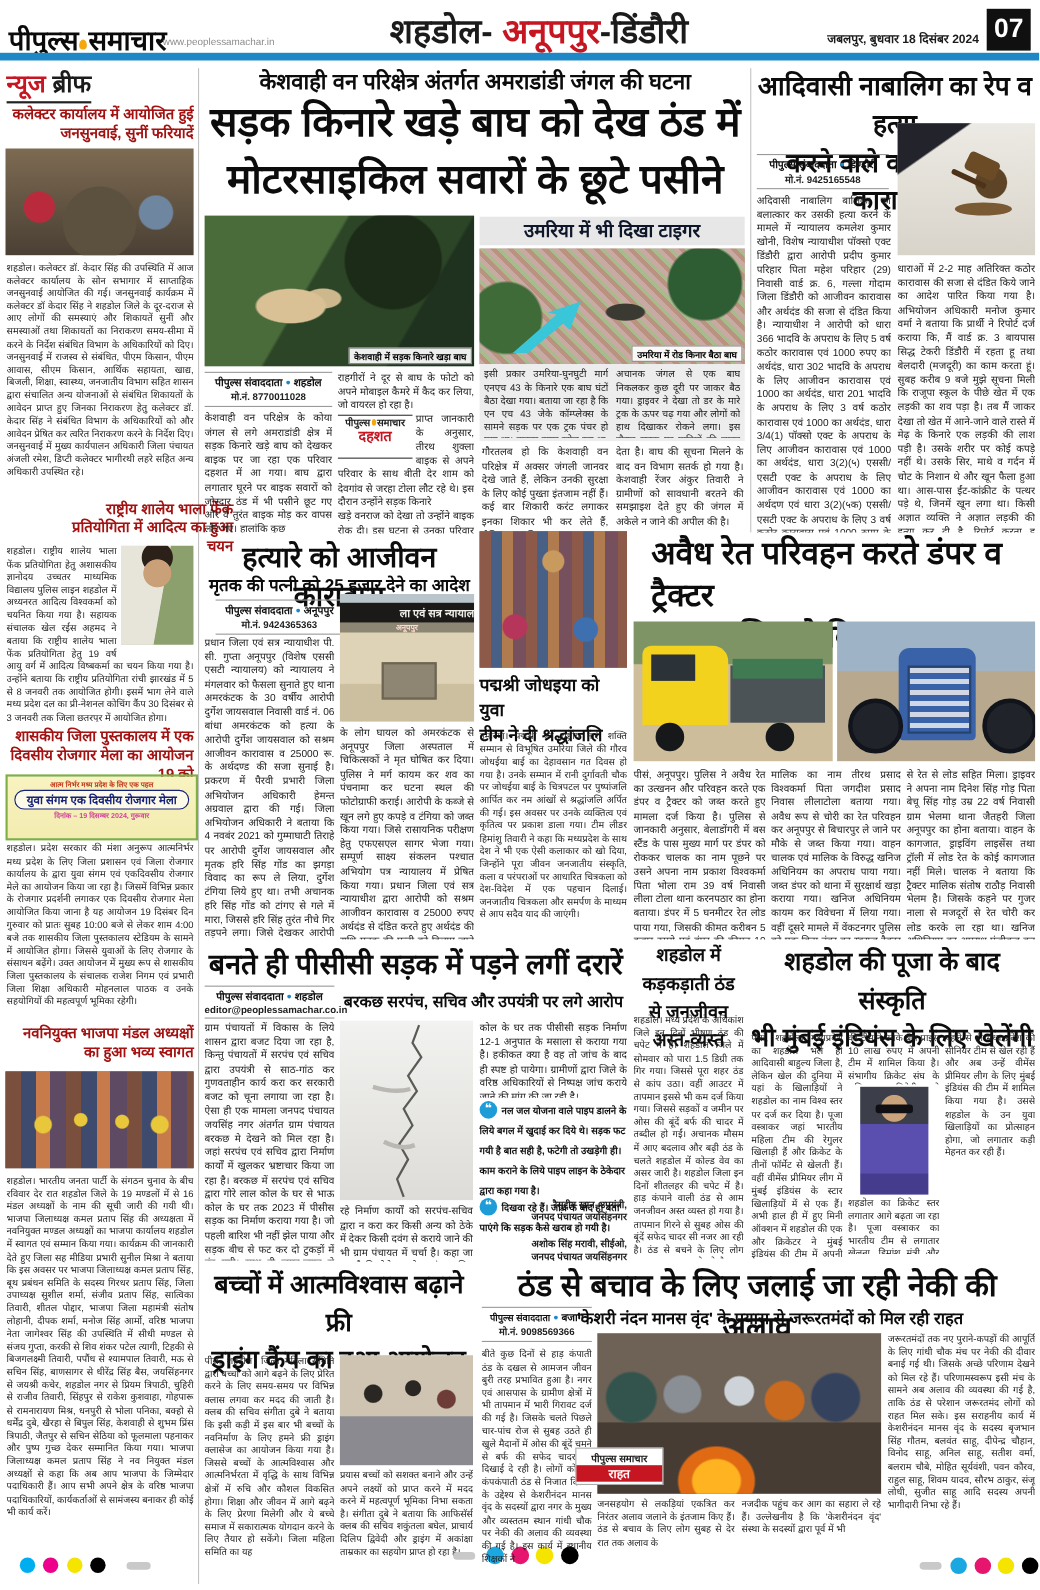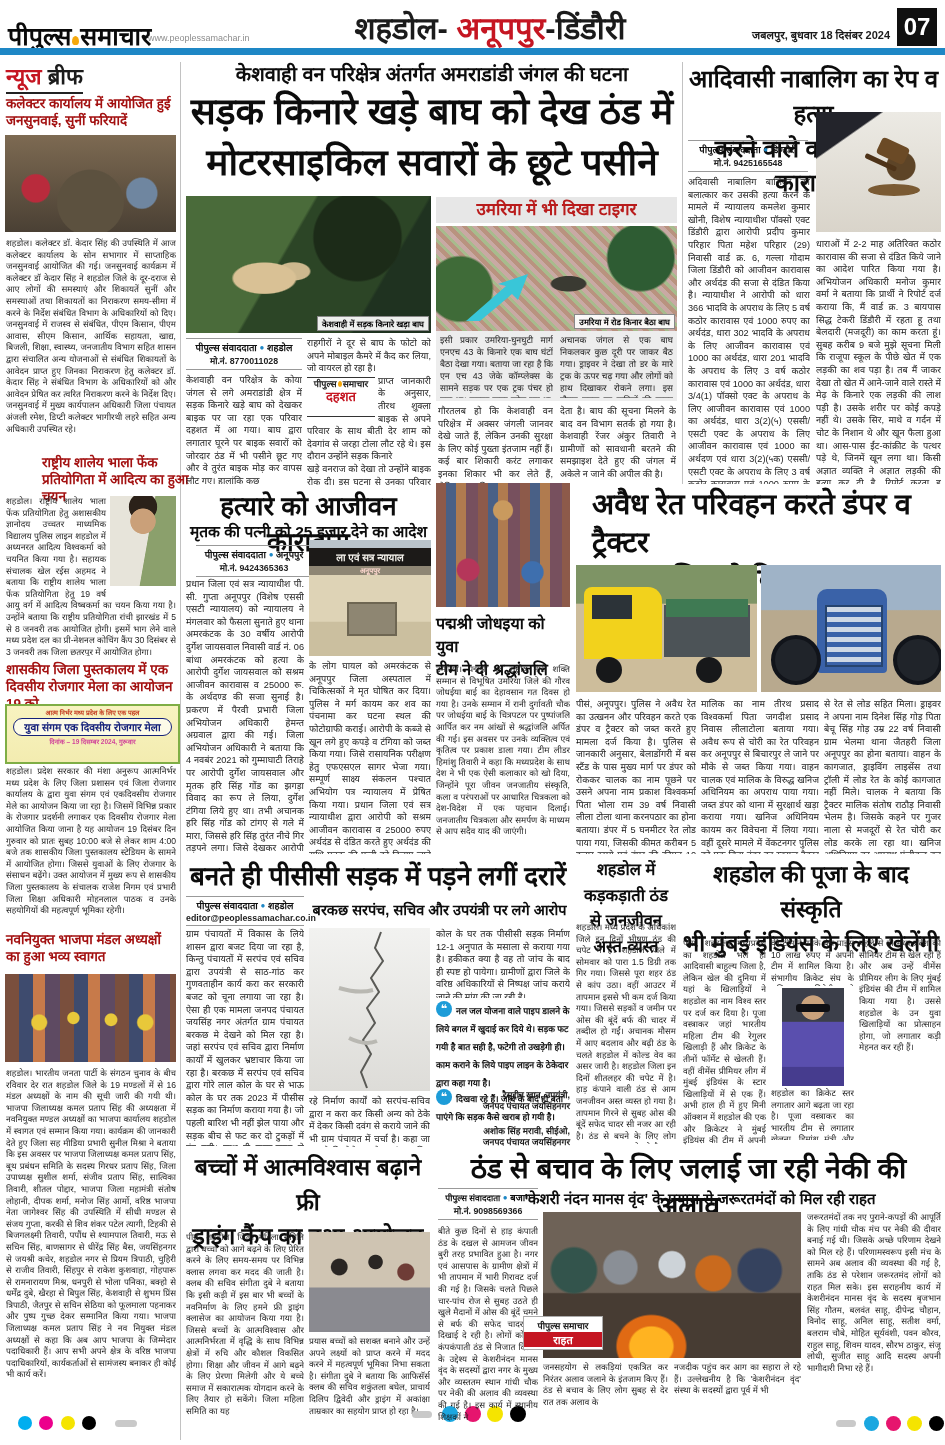--- a/index.html
+++ b/index.html
@@ -4,21 +4,21 @@
 <style>
   html,body{margin:0;padding:0;background:#fff;}
   #page{position:relative;width:945px;height:1445px;background:#fff;overflow:hidden;
         font-family:"Liberation Sans","DejaVu Sans",sans-serif;color:#1b1b1b;}
   .abs{position:absolute;}
   .just{text-align:justify;}
   .bodytxt{font-size:9.2px;line-height:1.37;color:#1d1d1d;overflow:hidden;}
   .smalltxt{font-size:8.6px;line-height:1.35;color:#1d1d1d;overflow:hidden;}
   .hl{font-weight:bold;color:#0c0c0c;}
   .center{text-align:center;}
-  .redhl{color:#a31111;font-weight:bold;line-height:1.25;}
+  .redhl{color:#a31111;font-weight:bold;line-height:1.25;text-align:right;}
   .byline{font-size:9.5px;font-weight:bold;color:#111;border-top:1px solid #999;border-bottom:1px solid #999;
           padding:2px 0;text-align:center;}
   .byline .dot{color:#1e87c5;font-size:8px;vertical-align:1px;}
   .phone{font-size:8.8px;font-weight:bold;color:#222;text-align:center;padding-top:1px;}
   .photo{position:absolute;overflow:hidden;background:#ccc;}
   .cap{position:absolute;background:rgba(255,255,255,.92);color:#000;font-size:8.3px;font-weight:bold;
        padding:1px 4px;border:1px solid #888;white-space:nowrap;}
   .vrule{position:absolute;width:1px;background:#c2c2c2;}
   .dotc{display:inline-block;border-radius:50%;}
   .quote{font-size:8.8px;line-height:1.3;color:#111;font-weight:bold;}
@@ -103,21 +103,21 @@
   </div>
 
   <div class="photo" style="left:186px;top:196px;width:245px;height:137px;background:
       radial-gradient(ellipse at 32% 60%, #d9c195 0 13%, transparent 14%),
       radial-gradient(ellipse at 44% 55%, #cdb88e 0 8%, transparent 9%),
       radial-gradient(circle at 70% 30%, #1c2b18 0 22%, transparent 23%),
       linear-gradient(120deg,#4a6b3a 0 40%,#2c4526 41% 75%,#1f3220 76%);">
     <div class="cap" style="right:2px;bottom:2px;">केशवाही में सड़क किनारे खड़ा बाघ</div>
   </div>
 
-  <div class="abs center" style="left:436px;top:197px;width:241px;height:26px;background:#e7e7e7;color:#b91c1c;font-weight:bold;font-size:17px;line-height:26px;">उमरिया में भी दिखा टाइगर</div>
+  <div class="abs center" style="left:436px;top:197px;width:241px;height:26px;background:#e7e7e7;color:#0f172a;font-weight:bold;font-size:17px;line-height:26px;">उमरिया में भी दिखा टाइगर</div>
   <div class="photo" style="left:436px;top:226px;width:241px;height:105px;background:
       radial-gradient(ellipse at 55% 55%, #3a3a32 0 9%, transparent 10%),
       radial-gradient(circle at 85% 30%, #2e5c33 0 15%, transparent 16%),
       radial-gradient(circle at 10% 60%, #3f6b38 0 14%, transparent 15%),
       repeating-linear-gradient(45deg,#c9a9a4 0 4px,#b9937f 4px 8px,#a8bb8d 8px 11px),
       linear-gradient(#b89f94,#9b8779); text-align: right;">
     <svg class="abs" style="left:30px;top:40px;" width="70" height="55" viewBox="0 0 70 55">
       <polygon points="0,55 40,20 32,18 62,8 52,34 46,28 8,60" fill="#39c6d8"></polygon>
     </svg>
     <div class="cap" style="right:2px;bottom:2px;">उमरिया में रोड किनार बैठा बाघ</div>
@@ -165,21 +165,21 @@
   <div class="abs bodytxt just" style="left:688px;top:176px;width:122px;height:308px;">अदिवासी नाबालिग बालिका का बलात्कार कर उसकी हत्या करने के मामले में न्यायालय कमलेश कुमार खोनी, विशेष न्यायाधीश पॉक्सो एक्ट डिंडौरी द्वारा आरोपी प्रदीप कुमार परिहार पिता महेश परिहार (29) निवासी वार्ड क्र. 6, गल्ला गोदाम जिला डिंडौरी को आजीवन कारावास और अर्थदंड की सजा से दंडित किया है। न्यायाधीश ने आरोपी को धारा 366 भादवि के अपराध के लिए 5 वर्ष कठोर कारावास एवं 1000 रुपए का अर्थदंड, धारा 302 भादवि के अपराध के लिए आजीवन कारावास एवं 1000 का अर्थदंड, धारा 201 भादवि के अपराध के लिए 3 वर्ष कठोर कारावास एवं 1000 का अर्थदंड, धारा 3/4(1) पॉक्सो एक्ट के अपराध के लिए आजीवन कारावास एवं 1000 का अर्थदंड, धारा 3(2)(५) एससी/एसटी एक्ट के अपराध के लिए आजीवन कारावास एवं 1000 का अर्थदण एवं धारा 3(2)(५क) एससी/एसटी एक्ट के अपराध के लिए 3 वर्ष कठोर कारावास एवं 1000 रुपए के अर्थदंड की सजा सुनाई है। अर्थदंड की राशि अदा न करने पर क्रमशः</div>
   <div class="abs bodytxt just" style="left:816px;top:238px;width:125px;height:246px;">धाराओं में 2-2 माह अतिरिक्त कठोर कारावास की सजा से दंडित किये जाने का आदेश पारित किया गया है। अभियोजन अधिकारी मनोज कुमार वर्मा ने बताया कि प्रार्थी ने रिपोर्ट दर्ज कराया कि, मैं वार्ड क्र. 3 बायपास सिद्ध टेकरी डिंडौरी में रहता हू तथा बेलदारी (मजदूरी) का काम करता हूं। सुबह करीब 9 बजे मुझे सूचना मिली कि राजूपा स्कूल के पीछे खेत में एक लड़की का शव पड़ा है। तब मैं जाकर देखा तो खेत में आने-जाने वाले रास्ते में मेढ़ के किनारे एक लड़की की लाश पड़ी है। उसके शरीर पर कोई कपड़े नहीं थे। उसके सिर, माथे व गर्दन में चोट के निशान थे और खून फैला हुआ था। आस-पास ईंट-कांक्रीट के पत्थर पड़े थे, जिनमें खून लगा था। किसी अज्ञात व्यक्ति ने अज्ञात लड़की की हत्या कर दी है, रिपोर्ट करता हू कार्यवाही की जाए। विवेचना में संकलित साक्ष्य के आधार पर अभियोग पत्र न्यायालय के समक्ष प्रस्तुत किया गया।</div>
 
   <div class="abs center hl" style="left:186px;top:487px;width:245px;font-size:26px;">हत्यारे को आजीवन कारावास</div>
   <div class="abs center hl" style="left:186px;top:520px;width:245px;font-size:15.5px;">मृतक की पत्नी को 25 हजार देने का आदेश</div>
   <div class="abs byline" style="left:196px;top:545px;width:116px;">
     <span>पीपुल्स संवाददाता</span> <span class="dot">●</span> <span>अनूपपुर</span>
     <div class="phone">मो.नं. 9424365363</div>
   </div>
   <div class="photo" style="left:309px;top:540px;width:122px;height:116px;background:linear-gradient(#b9c4cb 0 18%,#ded3b6 19% 70%,#cbbf9f 71%);">
-    <div style="margin-top:8px;background:#1c1a18;color:#f2f0ea;font-size:10px;font-weight:bold;text-align:center;padding:2px 0;">ला एवं सत्र न्यायाल</div>
+    <div style="margin-top:8px;background:#1c1a18;color:#f2f0ea;font-size:10px;font-weight:bold;text-align:right;padding:2px 0;">ला एवं सत्र न्यायाल</div>
     <div class="center" style="font-size:7px;color:#c5392b;font-weight:bold;background:#16141266;color:#ffd9d0;">अनूपपुर</div>
     <div class="abs" style="left:38px;top:62px;width:46px;height:30px;background:#8e8672;border:2px solid #6e6652;"></div>
   </div>
   <div class="abs bodytxt just" style="left:186px;top:578px;width:118px;height:276px;">प्रधान जिला एवं सत्र न्यायाधीश पी. सी. गुप्ता अनूपपुर (विशेष एससी एसटी न्यायालय) को न्यायालय ने मंगलवार को फैसला सुनाते हुए थाना अमरकंटक के 30 वर्षीय आरोपी दुर्गेश जायसवाल निवासी वार्ड नं. 06 बांधा अमरकंटक को हत्या के आरोपी दुर्गेश जायसवाल को सश्रम आजीवन कारावास व 25000 रू. के अर्थदण्ड की सजा सुनाई है। प्रकरण में पैरवी प्रभारी जिला अभियोजन अधिकारी हेमन्त अग्रवाल द्वारा की गई। जिला अभियोजन अधिकारी ने बताया कि 4 नवबंर 2021 को गुम्माघाटी तिराहे पर आरोपी दुर्गेश जायसवाल और मृतक हरि सिंह गोंड का झगड़ा विवाद का रूप ले लिया, दुर्गेश टंगिया लिये हुए था। तभी अचानक हरि सिंह गोंड को टांगए से गले में मारा, जिससे हरि सिंह तुरंत नीचे गिर तड़पने लगा। जिसे देखकर आरोपी टंगिया लेकर भाग गया। आस-पास</div>
   <div class="abs bodytxt just" style="left:309px;top:660px;width:122px;height:194px;">के लोग घायल को अमरकंटक से अनूपपुर जिला अस्पताल में चिकित्सकों ने मृत घोषित कर दिया। पुलिस ने मर्ग कायम कर शव का पंचनामा कर घटना स्थल की फोटोग्राफी कराई। आरोपी के कब्जे से खून लगे हुए कपड़े व टंगिया को जब्त किया गया। जिसे रासायनिक परीक्षण हेतु एफएसएल सागर भेजा गया। सम्पूर्ण साक्ष्य संकलन पश्चात अभियोग पत्र न्यायालय में प्रेषित किया गया। प्रधान जिला एवं सत्र न्यायाधीश द्वारा आरोपी को सश्रम आजीवन कारावास व 25000 रुपए अर्थदंड से दंडित करते हुए अर्थदंड की राशि मृतक की पत्नी को दिलाए जाने का भी आदेश दिया है।</div>
 
   <div class="photo" style="left:436px;top:483px;width:134px;height:124px;background:
       radial-gradient(circle at 50% 22%, #c99a5e 0 8%, transparent 9%),
       radial-gradient(circle at 24% 70%, #b5365a 0 8%, transparent 9%),
       radial-gradient(circle at 72% 72%, #3e6fae 0 8%, transparent 9%),

